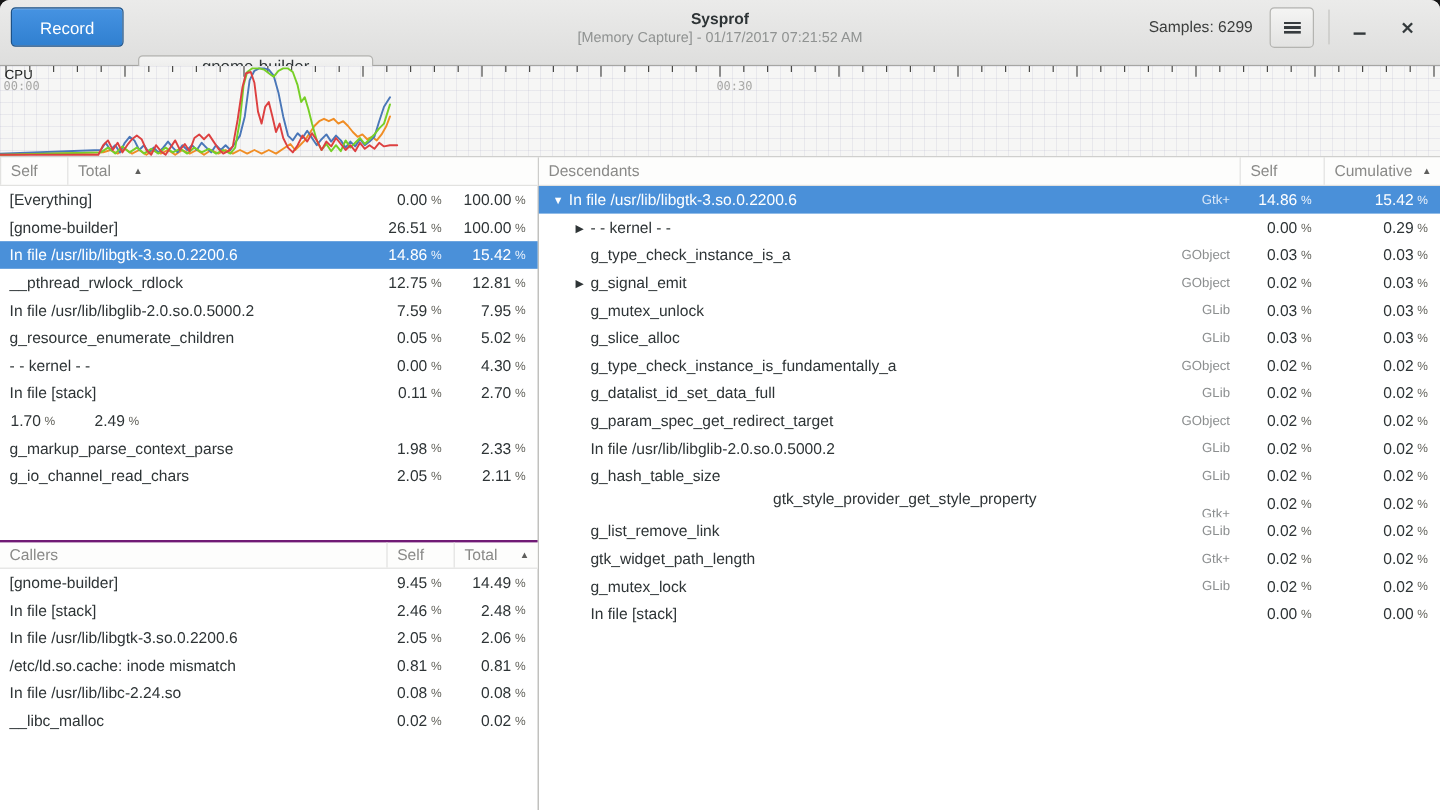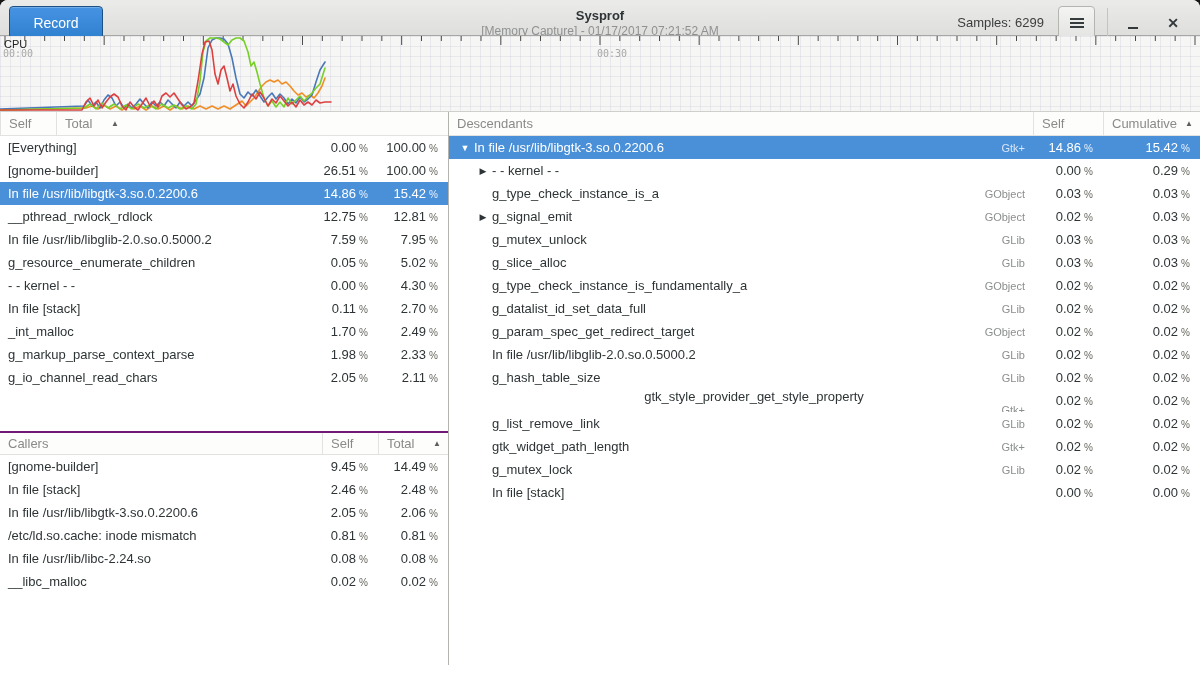--- a/index.html
+++ b/index.html
@@ -1,20 +1,20 @@
 <!DOCTYPE html>
 <html><head>
 <meta charset="utf-8">
 <style>
   * { margin:0; padding:0; box-sizing:border-box; }
   html,body { width:1200px; height:675px; background:#161616; font-family:"Liberation Sans",sans-serif; }
   .window { position:relative; width:1200px; height:675px; background:#ffffff; border-radius:8px 8px 0 0; overflow:hidden; }
 
   
-  .headerbar { position:relative; height:36px; background:linear-gradient(#ebebea,#dededd); border-bottom:1px solid #a6a6a3; }
+  .headerbar { position:relative; height:55px; background:linear-gradient(#ebebea,#dededd); border-bottom:1px solid #a6a6a3; }
   .record-btn { position:absolute; left:9px; top:6px; width:94px; height:33px; border-radius:4px;
     border:1px solid #1c5187; background:linear-gradient(#4693e2,#3080d0); color:#ffffff; font-size:14px;
     font-family:inherit; cursor:pointer; box-shadow:inset 0 1px rgba(255,255,255,.25); }
   .process-btn { position:absolute; left:115px; top:6px; width:196px; height:33px; border-radius:4px;
     border:1px solid #b4b4b1; background:linear-gradient(#f4f4f3,#dddddc); color:#2e3436; font-size:14px;
     font-family:inherit; cursor:pointer; display:flex; align-items:flex-start; justify-content:center;margin-top:40px; }
   .process-btn .chevron { position:absolute; right:13px; top:12px; font-size:8px; color:#50555a; }
   .titlebox { position:absolute; left:0; right:0; top:0; height:45px; display:flex; flex-direction:column;
     align-items:center; justify-content:center; pointer-events:none; }
   .title { font-size:13px; font-weight:bold; color:#2e3436; line-height:16px; }
@@ -285,23 +285,20 @@
             <div class="cell c-self">
               <span class="num">0.11</span>
               <span class="pct">%</span>
             </div>
             <div class="cell c-total">
               <span class="num">2.70</span>
               <span class="pct">%</span>
             </div>
           </div>
           <div class="trow">
-            <div class="cell c-name" style="padding-left: 8px;">
-              <span class="lbl">_int_malloc</span>
-            </div>
             <div class="cell c-self">
               <span class="num">1.70</span>
               <span class="pct">%</span>
             </div>
             <div class="cell c-total">
               <span class="num">2.49</span>
               <span class="pct">%</span>
             </div>
           </div>
           <div class="trow">

